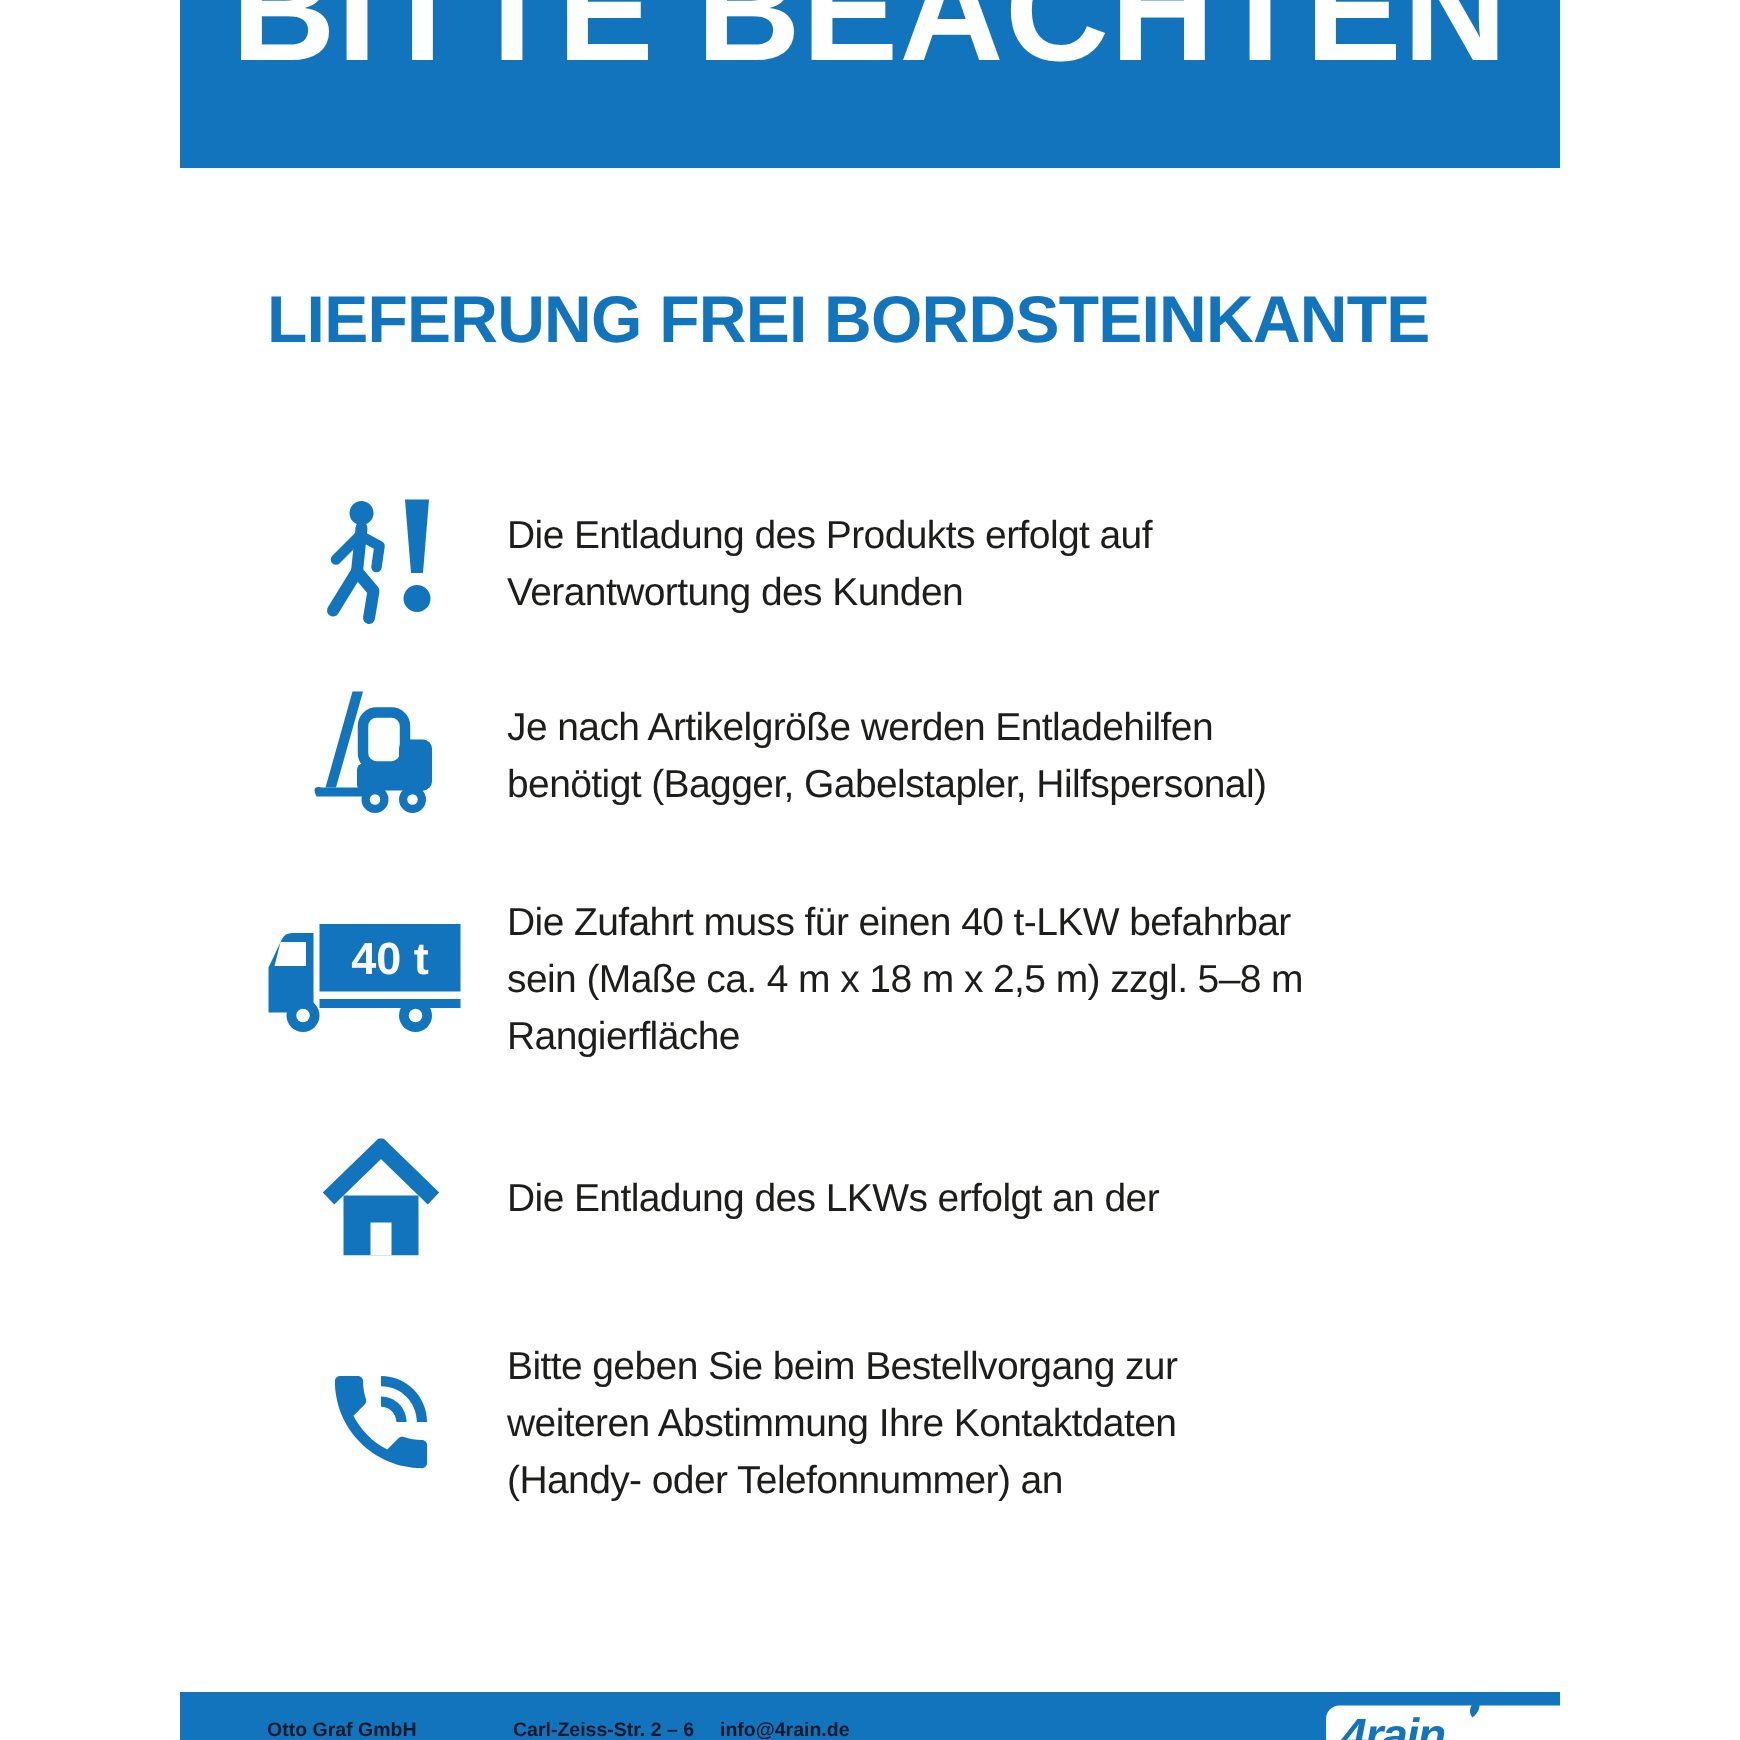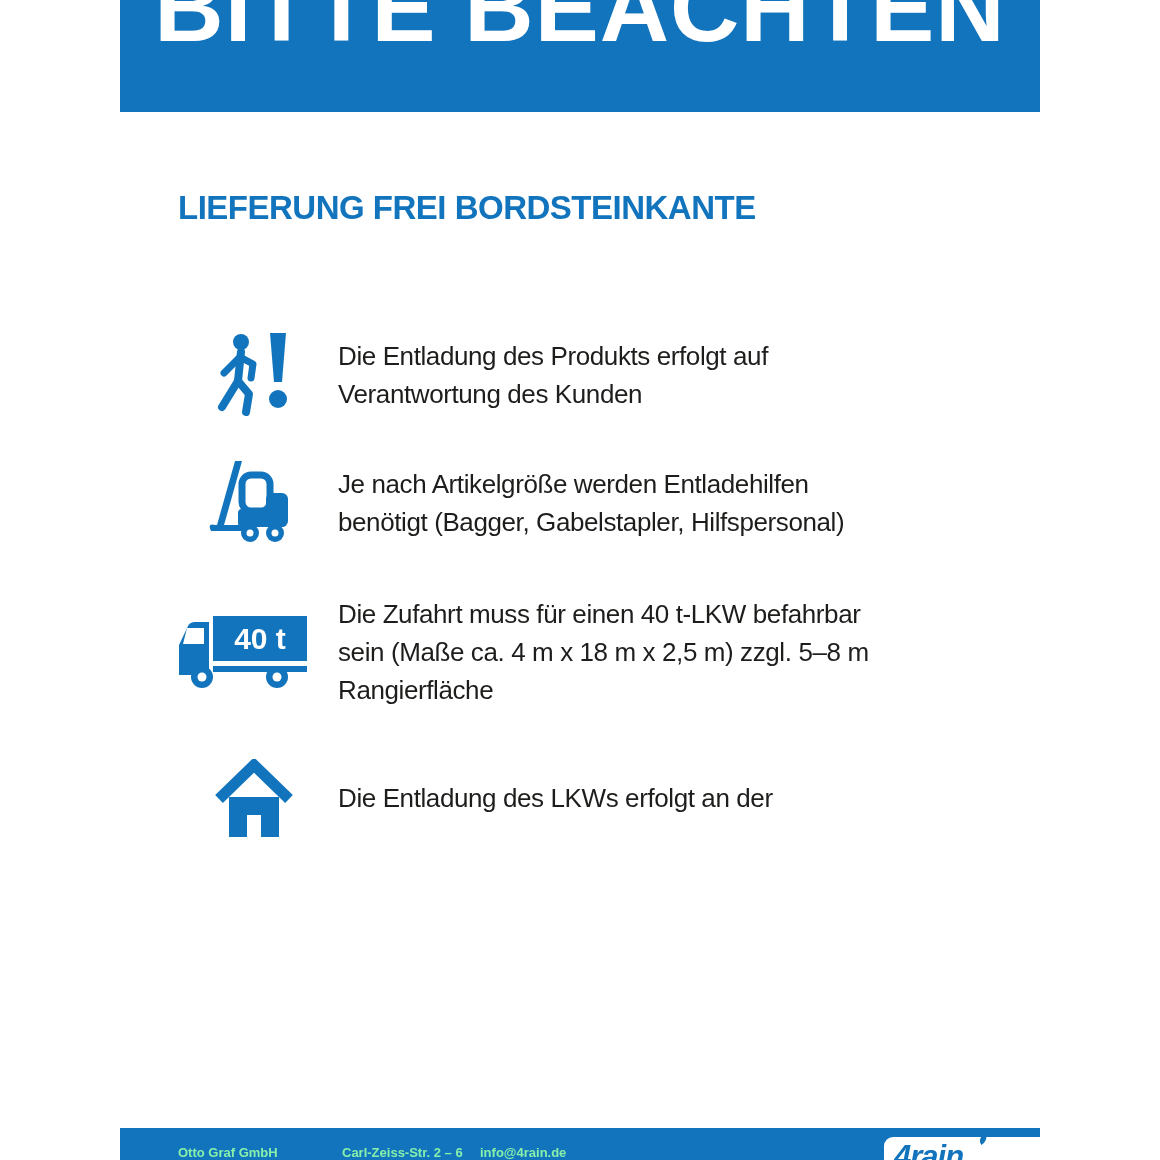--- a/index.html
+++ b/index.html
@@ -22,21 +22,21 @@
   }
   .banner-title{
     position:absolute;left:0;right:0;top:-40px;
     text-align:center;
     font-size:96px;line-height:1;font-weight:700;
     color:#fff;letter-spacing:1px;white-space:nowrap;
   }
   
   .heading{
     position:absolute;left:178px;top:189px;
-    font-size:33px;font-weight:700;letter-spacing:-0.5px;
+    font-size:44px;font-weight:700;letter-spacing:-0.5px;
     color:var(--blue);white-space:nowrap;
   }
   
   .row{
     position:absolute;left:120px;width:920px;
     display:flex;align-items:center;
   }
   .icon-cell{
     width:218px;min-width:218px;box-sizing:border-box;
     padding-left:50px;
@@ -53,21 +53,21 @@
   .r5{top:886px;height:124px;}
   svg .b{fill:var(--blue);}
   svg .st{stroke:var(--blue);fill:none;}
   
   .footer{
     position:absolute;left:120px;top:1128px;width:920px;height:32px;
     background:var(--blue);
   }
   .footer-text{
     position:absolute;top:17px;
-    color:#86efac;font-size:13px;font-weight:700;white-space:nowrap;
+    color:#0f172a;font-size:13px;font-weight:700;white-space:nowrap;
   }
   .f-company{left:58px;}
   .f-address{left:222px;}
   .f-email{left:360px;}
   .logo-box{
     position:absolute;right:0;top:9px;width:156px;height:42px;
     background:#fff;border-top-left-radius:9px;
   }
   .logo-text{
     position:absolute;left:10px;top:2px;
@@ -155,20 +155,34 @@
         <rect class="b" x="15" y="38" width="50" height="40"></rect>
         <path class="st" d="M5 40 L40 6 L75 40" stroke-width="11" stroke-linejoin="miter"></path>
         <rect x="33" y="56" width="14" height="22" fill="#fff"></rect>
       </svg>
     </div>
     <div class="text-cell">
       <div>Die Entladung des LKWs erfolgt an der</div>
     </div>
   </div>
 
+  <div class="row r5">
+    <div class="icon-cell">
+      <svg width="82" height="82" viewBox="0 0 24 24">
+        <path class="b" d="M6.62 10.79c1.44 2.83 3.76 5.14 6.59 6.59l2.2-2.2c.27-.27.67-.36 1.02-.24 1.12.37 2.33.57 3.57.57.55 0 1 .45 1 1V20c0 .55-.45 1-1 1-9.39 0-17-7.61-17-17 0-.55.45-1 1-1h3.5c.55 0 1 .45 1 1 0 1.25.2 2.45.57 3.57.11.35.03.74-.25 1.02l-2.2 2.2z"></path>
+        <path class="b" d="M15 12h2c0-2.76-2.24-5-5-5v2c1.66 0 3 1.34 3 3z"></path>
+        <path class="b" d="M19 12h2c0-4.97-4.03-9-9-9v2c3.87 0 7 3.13 7 7z"></path>
+      </svg>
+    </div>
+    <div class="text-cell">
+      <div>Bitte geben Sie beim Bestellvorgang zur</div>
+      <div>weiteren Abstimmung Ihre Kontaktdaten</div>
+      <div>(Handy- oder Telefonnummer) an</div>
+    </div>
+  </div>
 
   <div class="footer">
     <div class="footer-text f-company">Otto Graf GmbH</div>
     <div class="footer-text f-address">Carl-Zeiss-Str. 2 – 6</div>
     <div class="footer-text f-email">info@4rain.de</div>
     <div class="logo-box">
       <div class="logo-text">4rain</div>
       <svg class="logo-drop" width="12" height="16" viewBox="0 0 12 16">
         <path fill="#1274bc" d="M7 0 C3 6 0 9 3.5 14 C8 11 10 6 7 0 Z"></path>
       </svg>

